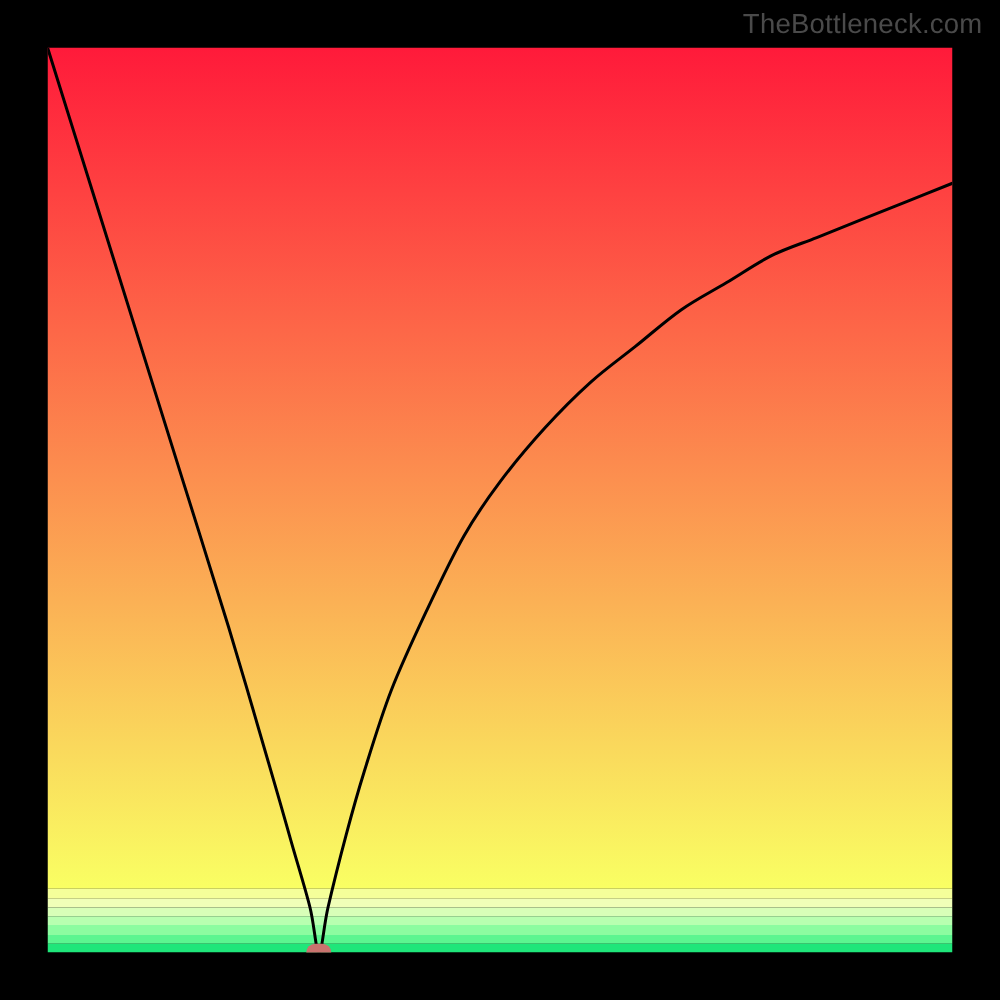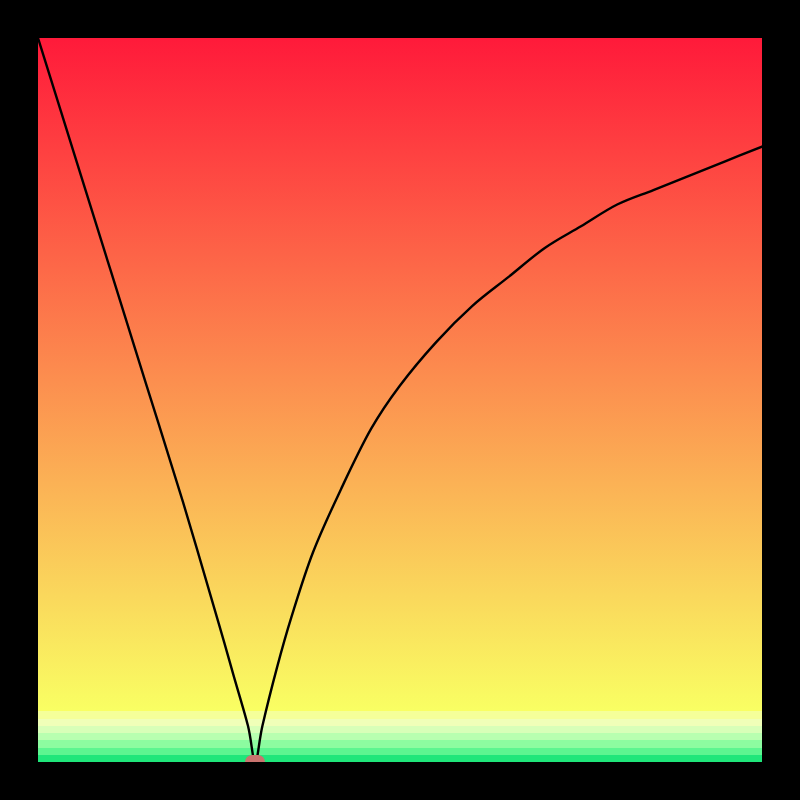--- a/index.html
+++ b/index.html
@@ -72,13 +72,14 @@
         <div class="band" style="top: 695.04px; height: 7.24px; background: rgb(184, 255, 176);"></div>
         <div class="band" style="top: 702.28px; height: 7.24px; background: rgb(140, 252, 160);"></div>
         <div class="band" style="top: 709.52px; height: 7.24px; background: rgb(92, 245, 144);"></div>
         <div class="band" style="top: 716.76px; height: 7.24px; background: rgb(31, 230, 122);"></div>
       </div>
     <svg class="curve-svg" id="curve-svg" viewBox="0 0 724 724" preserveAspectRatio="none">
         <path d="M 0 0 C 6.033333333333334 19.306666666666672, 24.133333333333333 77.22666666666672, 36.2 115.84000000000003 C 48.26666666666667 154.45333333333335, 60.33333333333334 193.06666666666663, 72.4 231.67999999999995 C 84.46666666666667 270.2933333333333, 96.53333333333333 308.90666666666664, 108.6 347.52 C 120.66666666666666 386.1333333333333, 132.73333333333335 423.54, 144.8 463.36 C 156.86666666666667 503.18, 172.55333333333334 557.48, 181 586.44 C 189.44666666666666 615.4000000000001, 190.65333333333336 620.2266666666667, 195.48000000000002 637.12 C 200.30666666666667 654.0133333333333, 206.33999999999997 673.3199999999999, 209.95999999999998 687.8 C 213.57999999999998 702.28, 214.78666666666666 724, 217.2 724 C 219.61333333333332 724, 220.82 703.4866666666667, 224.44 687.8 C 228.06 672.1133333333332, 234.09333333333336 647.98, 238.92000000000002 629.88 C 243.74666666666667 611.78, 247.36666666666665 598.5066666666667, 253.39999999999998 579.2 C 259.4333333333333 559.8933333333334, 266.67333333333335 535.76, 275.12 514.04 C 283.56666666666666 492.31999999999994, 294.4266666666666 469.3933333333333, 304.08 448.88 C 313.73333333333335 428.3666666666667, 323.38666666666666 407.8533333333333, 333.04 390.96 C 342.6933333333334 374.06666666666666, 351.14 362, 362 347.52 C 372.86 333.03999999999996, 386.1333333333334 317.35333333333335, 398.20000000000005 304.08000000000004 C 410.2666666666667 290.80666666666673, 422.3333333333333 278.74, 434.4 267.88 C 446.46666666666664 257.02, 458.53333333333336 248.5733333333333, 470.6 238.91999999999996 C 482.6666666666667 229.26666666666662, 494.7333333333333 218.4066666666667, 506.79999999999995 209.96000000000004 C 518.8666666666666 201.51333333333338, 530.9333333333333 195.48000000000002, 543 188.24 C 555.0666666666667 181, 567.1333333333334 172.5533333333333, 579.2 166.51999999999998 C 591.2666666666667 160.48666666666665, 603.3333333333333 156.86666666666665, 615.4 152.03999999999996 C 627.4666666666667 147.21333333333328, 639.5333333333333 142.3866666666666, 651.6 137.55999999999995 C 663.6666666666667 132.7333333333333, 675.7333333333333 127.9066666666667, 687.8 123.08000000000004 C 699.8666666666666 118.25333333333339, 717.9666666666667 111.01333333333336, 724 108.60000000000002" fill="none" stroke="#000000" stroke-width="2.4" stroke-linecap="round" stroke-linejoin="round"></path>
       </svg>
     <div class="marker" id="marker" style="left: 217.2px; top: 724px; background: rgb(201, 115, 110);"></div>
   </div>
+  <div class="watermark">TheBottleneck.com</div>
 </div>
 
 </body></html>

